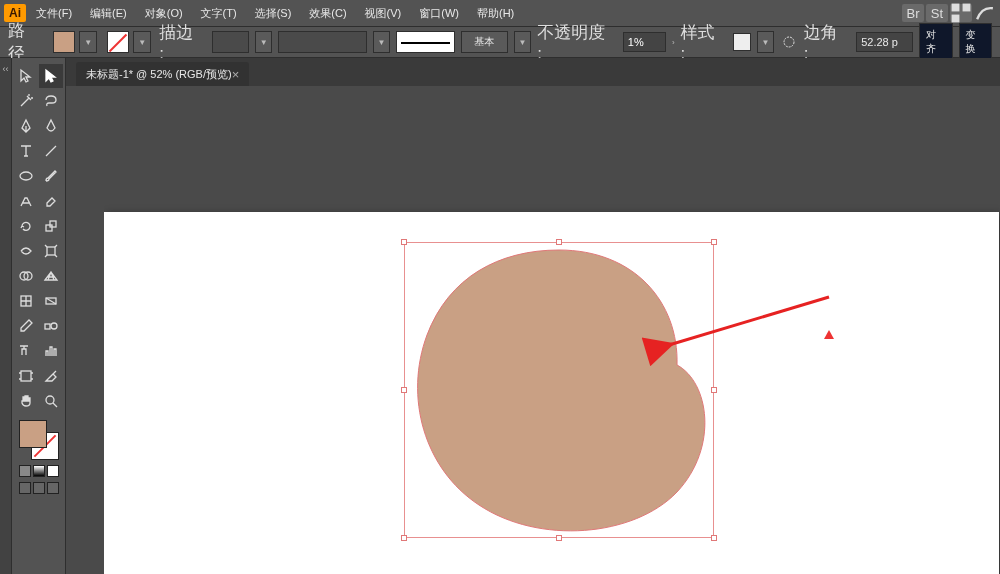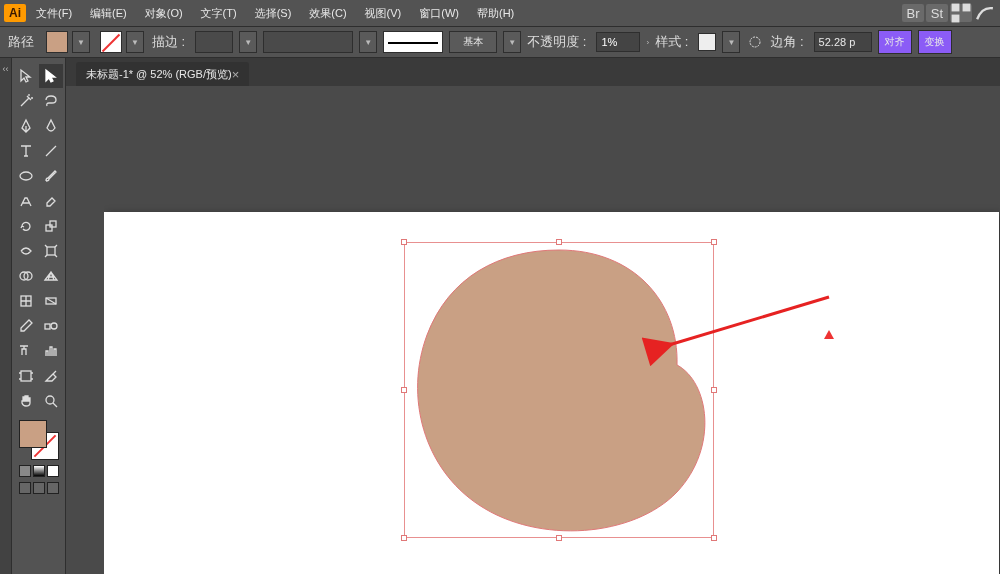--- a/index.html
+++ b/index.html
@@ -3,35 +3,35 @@
 <meta charset="utf-8">
 <style>
 *{box-sizing:border-box;margin:0;padding:0;font-family:"Microsoft YaHei",sans-serif;font-size:11px;color:#e8e8e8}
 body{width:1000px;height:574px;background:#4a4a4a;overflow:hidden;position:relative}
 .menubar{height:26px;background:#535353;display:flex;align-items:center;padding:0 4px;gap:2px}
 .ai-logo{width:22px;height:18px;background:#ff9a00;color:#3a1900;font-weight:bold;display:flex;align-items:center;justify-content:center;font-size:12px;border-radius:2px}
 .menu-item{padding:4px 8px;cursor:pointer;color:#e8e8e8}
 .menu-spacer{flex:1}
 .menu-icon{width:22px;height:18px;background:#6a6a6a;display:flex;align-items:center;justify-content:center;font-size:13px;color:#ddd;border-radius:2px}
 .toolbar{height:32px;background:#535353;border-top:1px solid #2e2e2e;border-bottom:1px solid #2e2e2e;display:flex;align-items:center;padding:0 8px;gap:6px}
-.tb-label{color:#ddd;font-size:13px;margin-right:4px}
+.tb-label{color:#ddd;font-size:17px;margin-right:4px}
 .tb-panel{display:flex;align-items:center;gap:4px;margin:0 2px}
 .swatch{width:22px;height:22px;border:1px solid #2e2e2e}
 .fill-swatch{background:#c9a084}
 .stroke-swatch{background:#fff;position:relative}
 .stroke-swatch::after{content:"";position:absolute;left:-2px;top:10px;right:-2px;height:2px;background:#e33;transform:rotate(-45deg)}
 .tb-dropdown{width:18px;height:22px;background:#5a5a5a;border:1px solid #2e2e2e;display:flex;align-items:center;justify-content:center}
 .tb-num{width:38px;height:22px;background:#4a4a4a;border:1px solid #2e2e2e;display:flex;align-items:center;padding:0 4px;color:#bbb}
 .tb-long{width:52px}
 .tb-stroke-line{width:60px;height:22px;background:#fff;border:1px solid #2e2e2e;position:relative}
 .tb-stroke-line::before{content:"";position:absolute;left:4px;right:4px;top:10px;height:2px;background:#000}
 .stroke-type{width:48px;height:22px;background:#5a5a5a;border:1px solid #2e2e2e;display:flex;align-items:center;justify-content:center;font-size:10px}
 .opacity-box{width:44px;height:20px;background:#444;border:1px solid #2e2e2e;display:flex;align-items:center;padding:0 4px;color:#fff}
 .style-swatch{width:18px;height:18px;background:#eee;border:1px solid #2e2e2e}
-.btn-end{padding:4px 6px;background:#8b5cf6;border:1px solid #2e2e2e;font-size:10px}
+.btn-end{padding:4px 6px;background:#0f172a;border:1px solid #2e2e2e;font-size:10px}
 .angle-box{width:58px;height:20px;background:#444;border:1px solid #2e2e2e;display:flex;align-items:center;padding:0 4px}
 .tb-caret{color:#bbb;font-size:8px}
 .workspace{position:absolute;left:0;top:58px;right:0;bottom:0;display:flex}
 .collapse-strip{width:12px;background:#424242;border-right:1px solid #2e2e2e;display:flex;align-items:flex-start;justify-content:center;padding-top:6px;color:#bbb;font-size:9px}
 .toolbox{width:54px;background:#535353;border-right:1px solid #2e2e2e;display:flex;flex-direction:column;align-items:center;padding-top:6px;gap:1px}
 .tool-row{display:flex;gap:1px}
 .tool{width:24px;height:24px;display:flex;align-items:center;justify-content:center;color:#ddd;cursor:pointer}
 .tool.sel{background:#3a3a3a}
 .tool svg{width:16px;height:16px;stroke:#ddd;fill:none;stroke-width:1.3}
 .tool.sel svg{stroke:#fff;fill:#fff}

